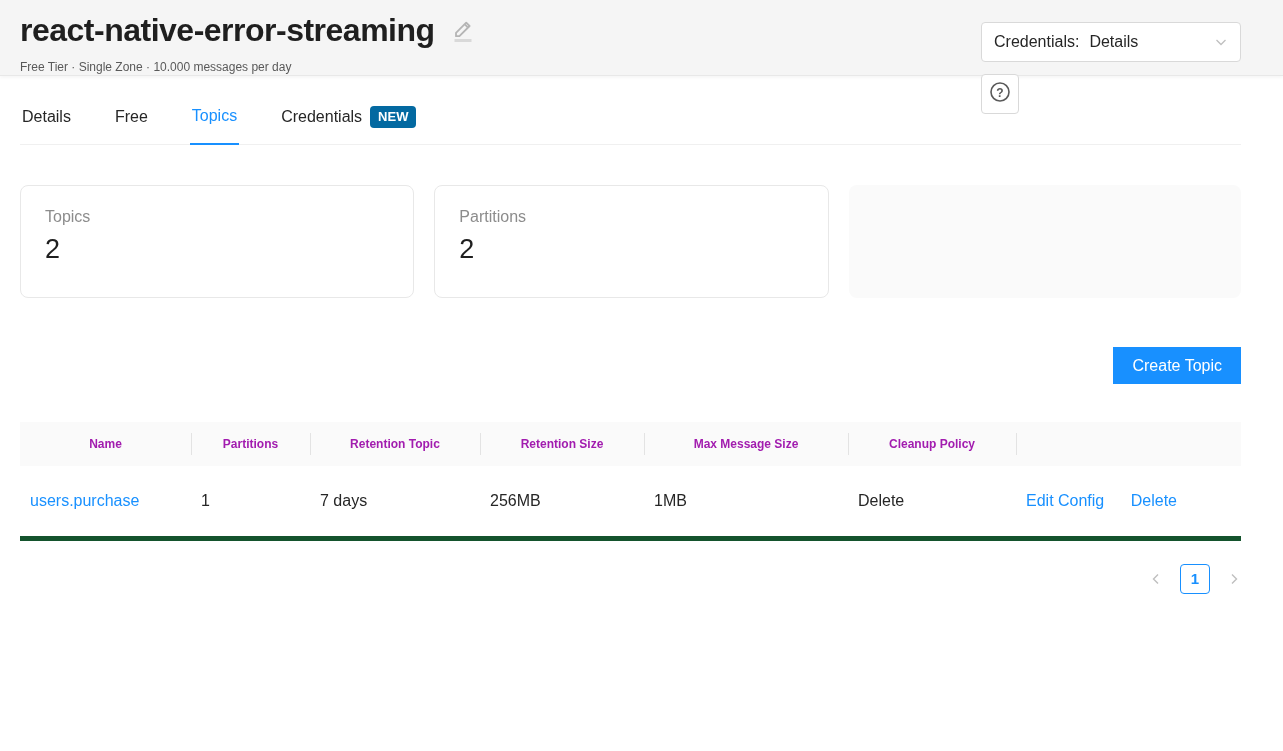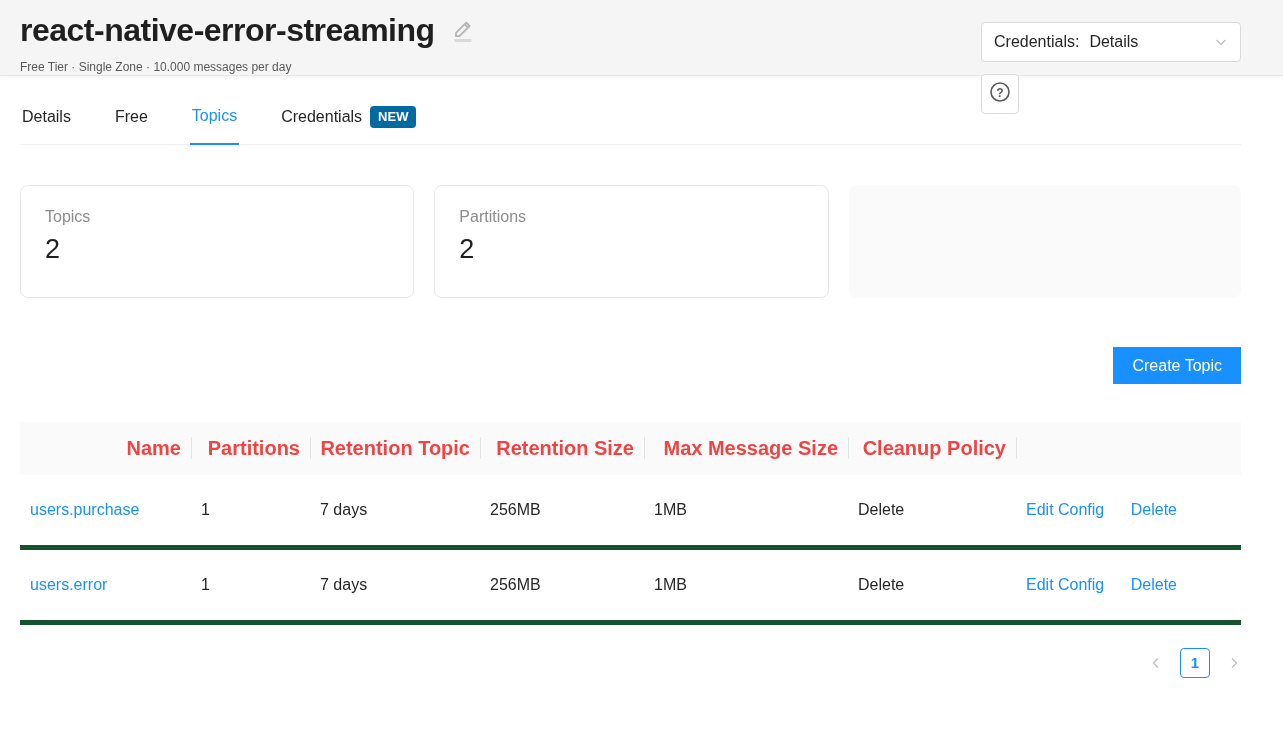--- a/index.html
+++ b/index.html
@@ -109,24 +109,24 @@
     font-size: 16px;
     font-family: "Liberation Sans", sans-serif;
     cursor: pointer;
     margin-top: 16px;
   }
 
   
   table { margin-top: 38px; width: 100%; border-collapse: collapse; table-layout: fixed; }
   thead th {
     background: #fafafa;
-    text-align: right;
-    font-size: 20px;
+    text-align: center;
+    font-size: 12px;
     font-weight: 600;
-    color: #ef4444;
+    color: #a21caf;
     padding: 15px 10px;
     position: relative;
   }
   thead th + th::before {
     content: "";
     position: absolute;
     left: 0; top: 50%;
     transform: translateY(-50%);
     width: 1px; height: 22px;
     background: #e3e3e3;
@@ -262,32 +262,20 @@
         <td>1</td>
         <td>7 days</td>
         <td>256MB</td>
         <td>1MB</td>
         <td>Delete</td>
         <td class="actions-cell">
           <a class="link">Edit Config</a>
           <a class="link">Delete</a>
         </td>
       </tr>
-      <tr>
-        <td><a class="link">users.error</a></td>
-        <td>1</td>
-        <td>7 days</td>
-        <td>256MB</td>
-        <td>1MB</td>
-        <td>Delete</td>
-        <td class="actions-cell">
-          <a class="link">Edit Config</a>
-          <a class="link">Delete</a>
-        </td>
-      </tr>
     </tbody>
   </table>
 
   <div class="pagination">
     <span class="page-arrow">
       <svg width="14" height="14" viewBox="0 0 14 14">
           <path d="M9 2.5 L4.5 7 L9 11.5" fill="none" stroke="#bfbfbf" stroke-width="1.4"></path>
         </svg>
     </span>
     <span class="page-num">1</span>

